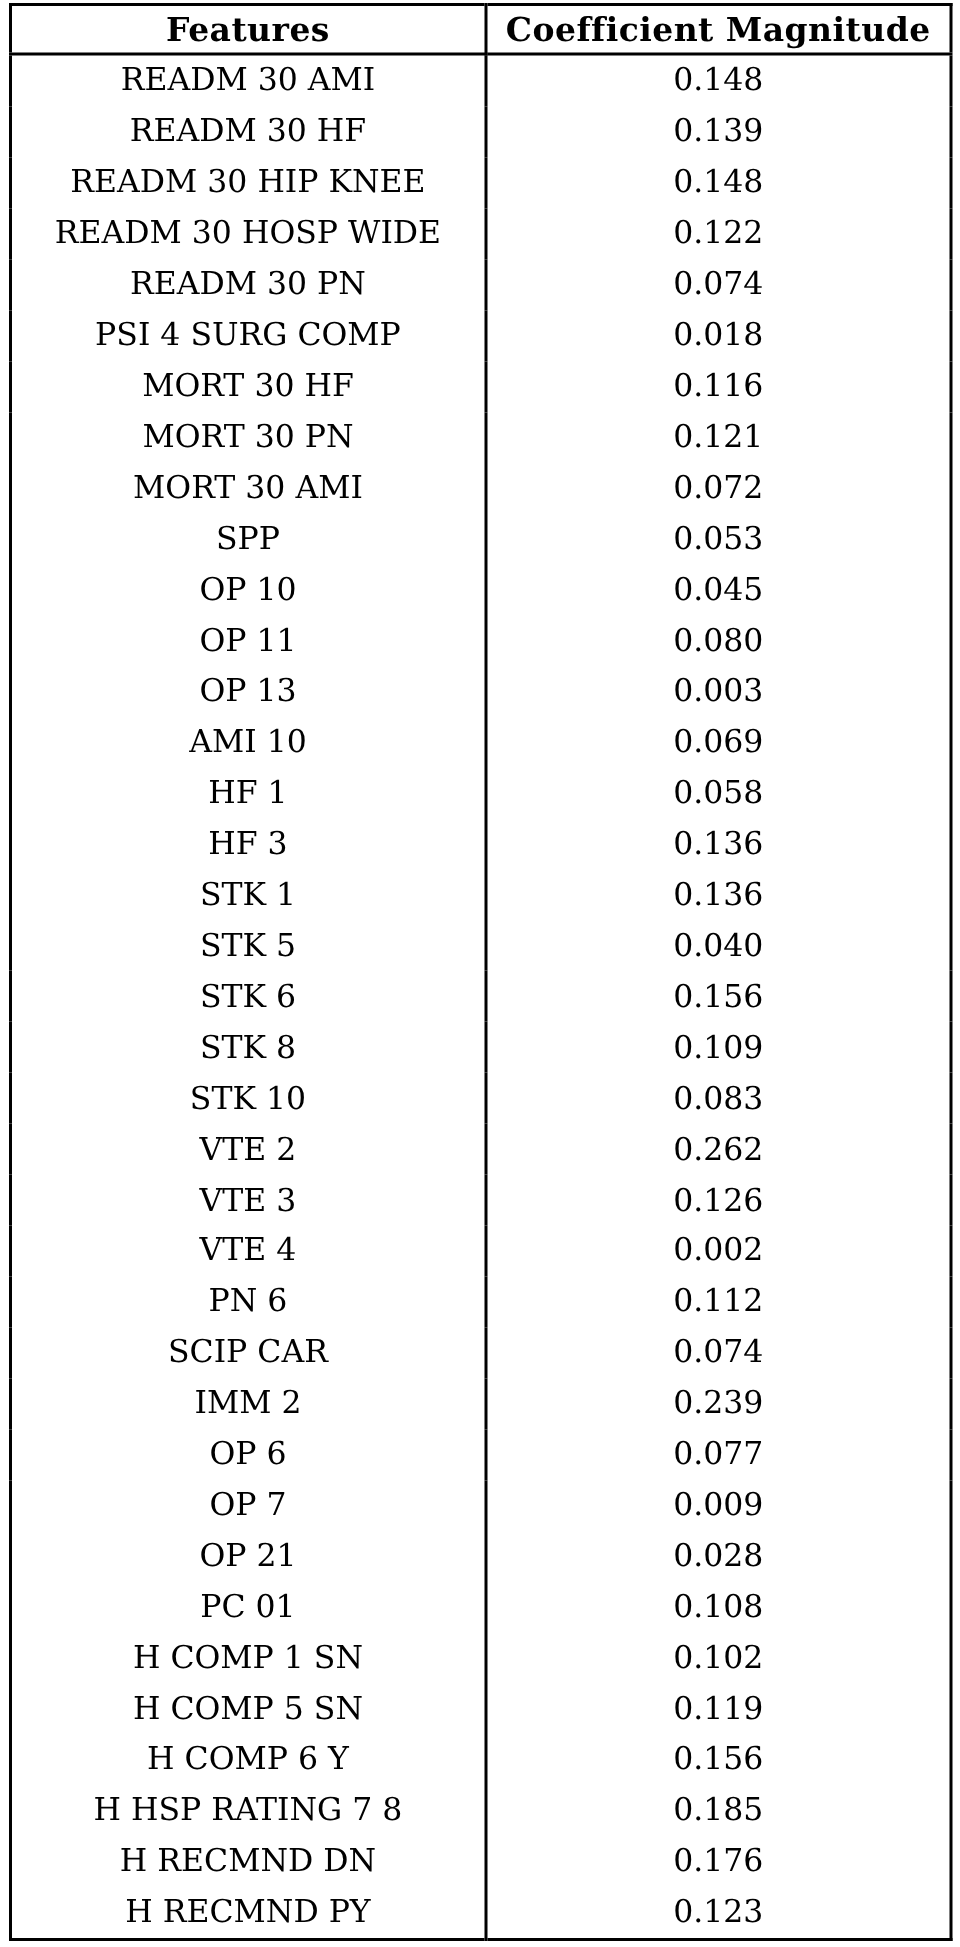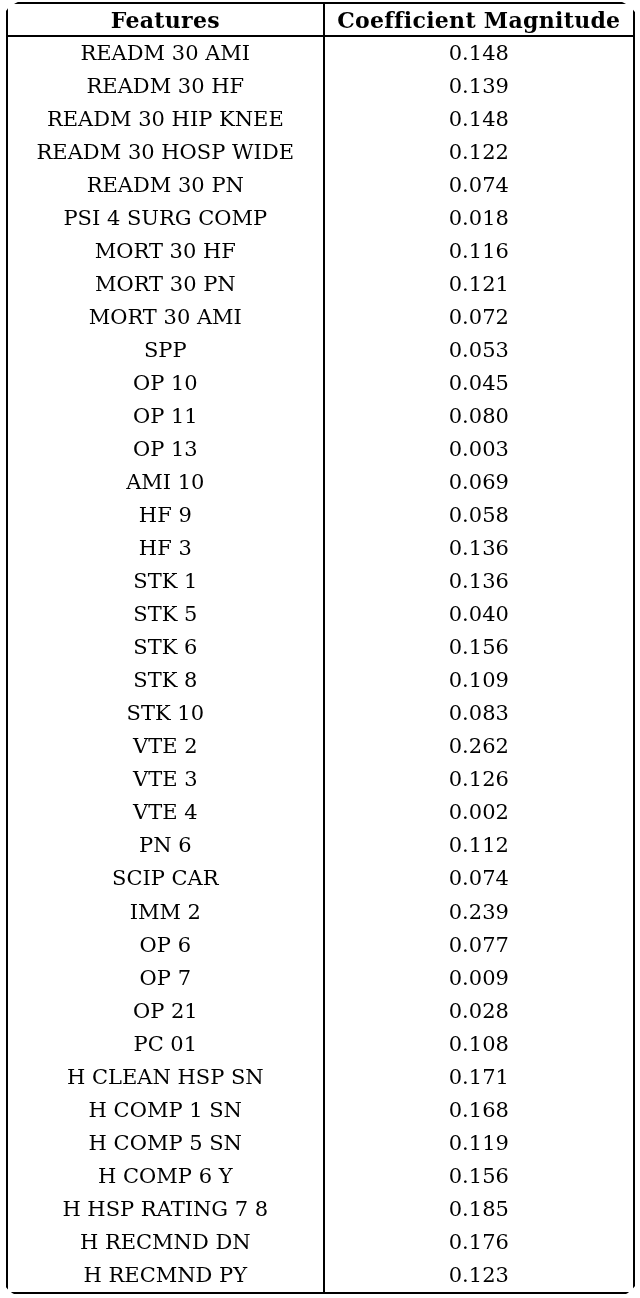--- a/index.html
+++ b/index.html
@@ -7,21 +7,20 @@
     padding: 0;
     background: #ffffff;
   }
   .page {
     width: 640px;
     height: 1298px;
     box-sizing: border-box;
     padding: 2px 5px 4px 6px;
     background: #ffffff;
     overflow: hidden;
-    border-radius: 28px;
   }
   table.coef-table {
     width: 100%;
     height: 100%;
     border-collapse: collapse;
     table-layout: fixed;
     border: 2px solid #000000;
     font-family: "DejaVu Serif", "Liberation Serif", serif;
     color: #000000;
     background: #ffffff;
@@ -136,21 +135,21 @@
     <td>OP 13</td>
     <td>0.003</td>
   </tr>
 
   <tr>
     <td>AMI 10</td>
     <td>0.069</td>
   </tr>
 
   <tr>
-    <td>HF 9</td>
+    <td>HF 1</td>
     <td>0.058</td>
   </tr>
 
   <tr>
     <td>HF 3</td>
     <td>0.136</td>
   </tr>
 
   <tr>
     <td>STK 1</td>
@@ -220,28 +219,24 @@
   <tr>
     <td>OP 21</td>
     <td>0.028</td>
   </tr>
 
   <tr>
     <td>PC 01</td>
     <td>0.108</td>
   </tr>
 
-  <tr>
-    <td>H CLEAN HSP SN</td>
-    <td>0.171</td>
-  </tr>
 
   <tr>
     <td>H COMP 1 SN</td>
-    <td>0.168</td>
+    <td>0.102</td>
   </tr>
 
 
   <tr>
     <td>H COMP 5 SN</td>
     <td>0.119</td>
   </tr>
 
   <tr>
     <td>H COMP 6 Y</td>

